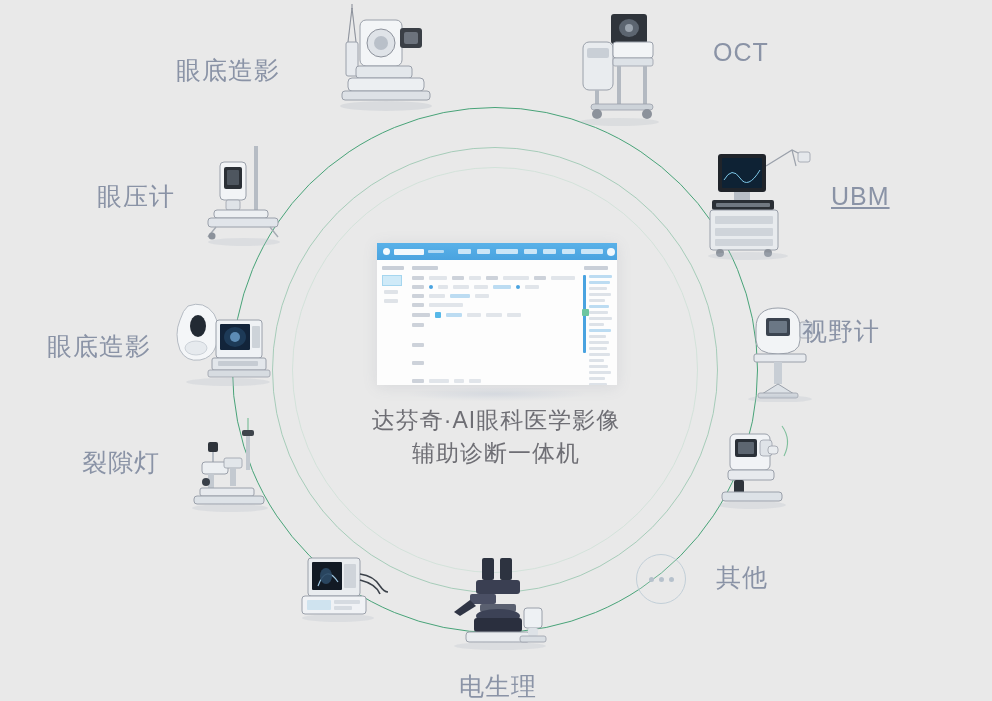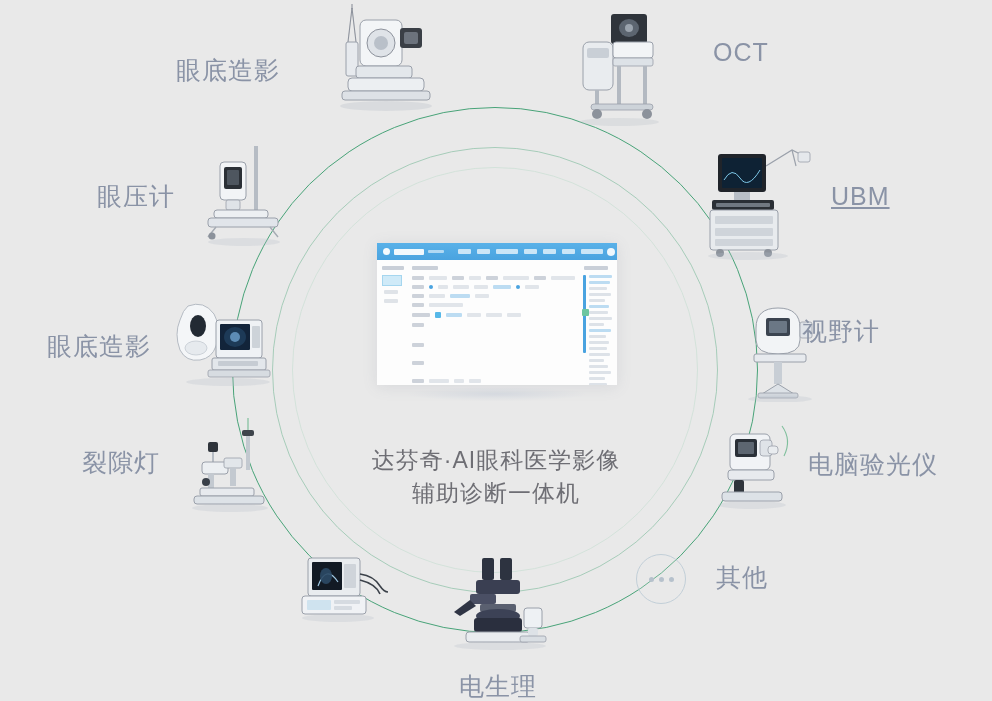--- a/index.html
+++ b/index.html
@@ -200,21 +200,21 @@
             <u style="width:64%"></u>
             <u style="width:72%"></u>
 
           </div>
         </div>
       </div>
     </div>
     <div class="mon-float"></div>
   </div>
 
-  <div class="center-title" style="top:444px;">
+  <div class="center-title" style="top:404px;">
     <div>达芬奇·AI眼科医学影像</div>
     <div>辅助诊断一体机</div>
   </div>
 
   <div class="dev" style="left:322px;top:2px;">
     <svg width="120" height="112" viewBox="0 0 120 112">
       <g stroke="#8d929c" stroke-width="1.1" fill="none">
         <path d="M30 6 L26 40"></path>
           <path d="M30 6 L34 40"></path>
           <path d="M30 2 v5"></path>
@@ -400,17 +400,16 @@
     <i></i>
   </div>
 
   <div class="label" style="left:176px;top:54px;">眼底造影</div>
   <div class="label" style="left:713px;top:38px;">OCT</div>
   <div class="label" style="left:97px;top:180px;">眼压计</div>
   <div class="label" style="left:831px;top:182px;text-decoration:underline;">UBM</div>
   <div class="label" style="left:47px;top:330px;">眼底造影</div>
   <div class="label" style="left:802px;top:315px;">视野计</div>
   <div class="label" style="left:82px;top:446px;">裂隙灯</div>
-  <div class="label" style="left:808px;top:448px;">电脑验光仪</div>
   <div class="label" style="left:716px;top:561px;">其他</div>
   <div class="label" style="left:459px;top:670px;">电生理</div>
 
 </div>
 
 </body></html>

